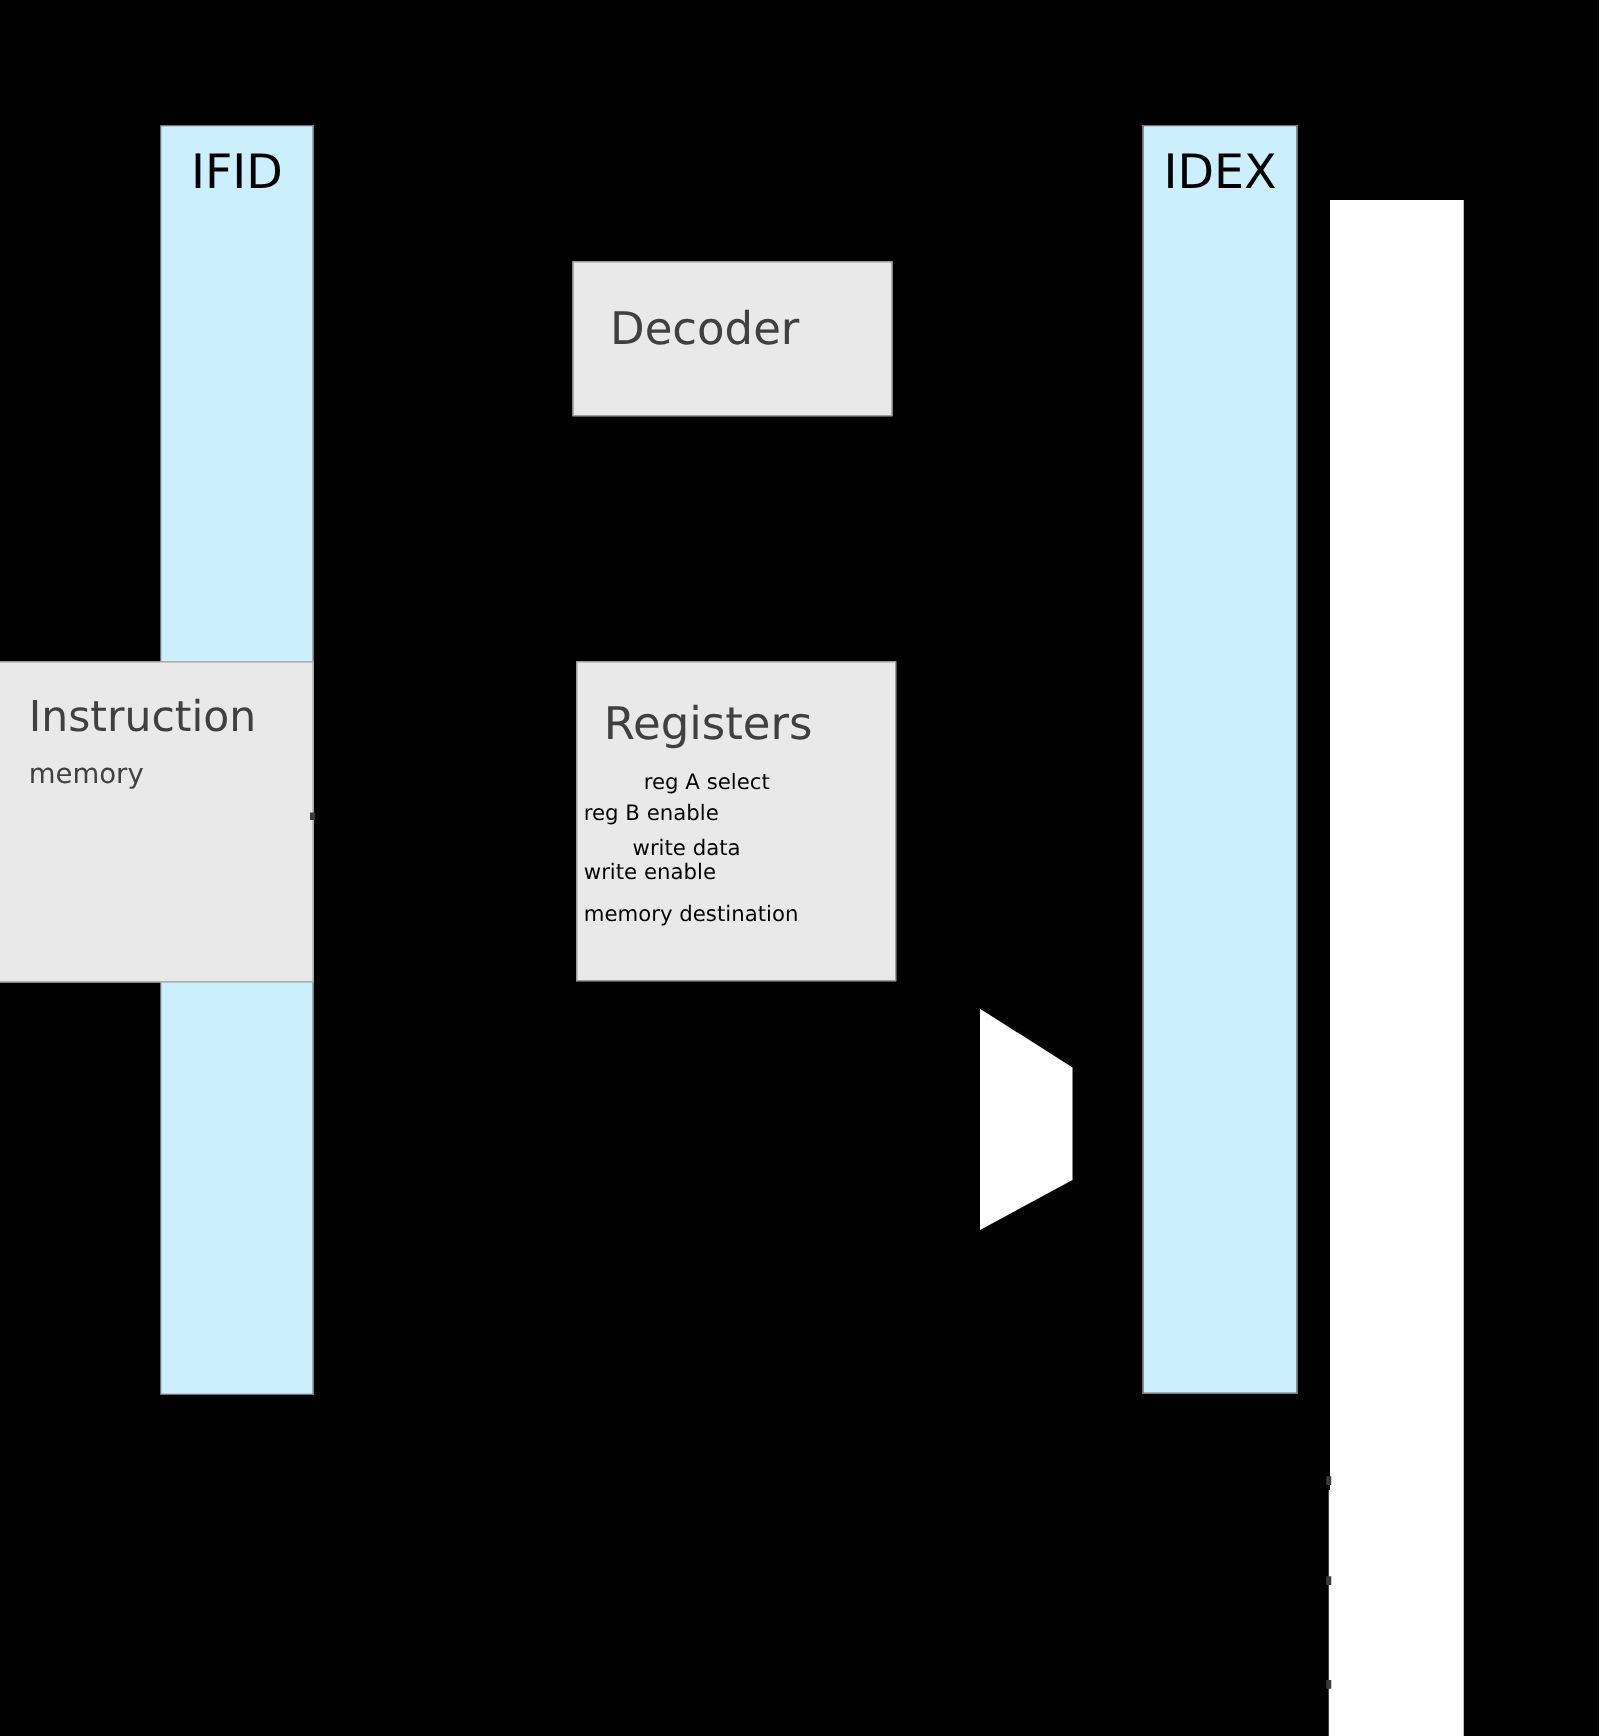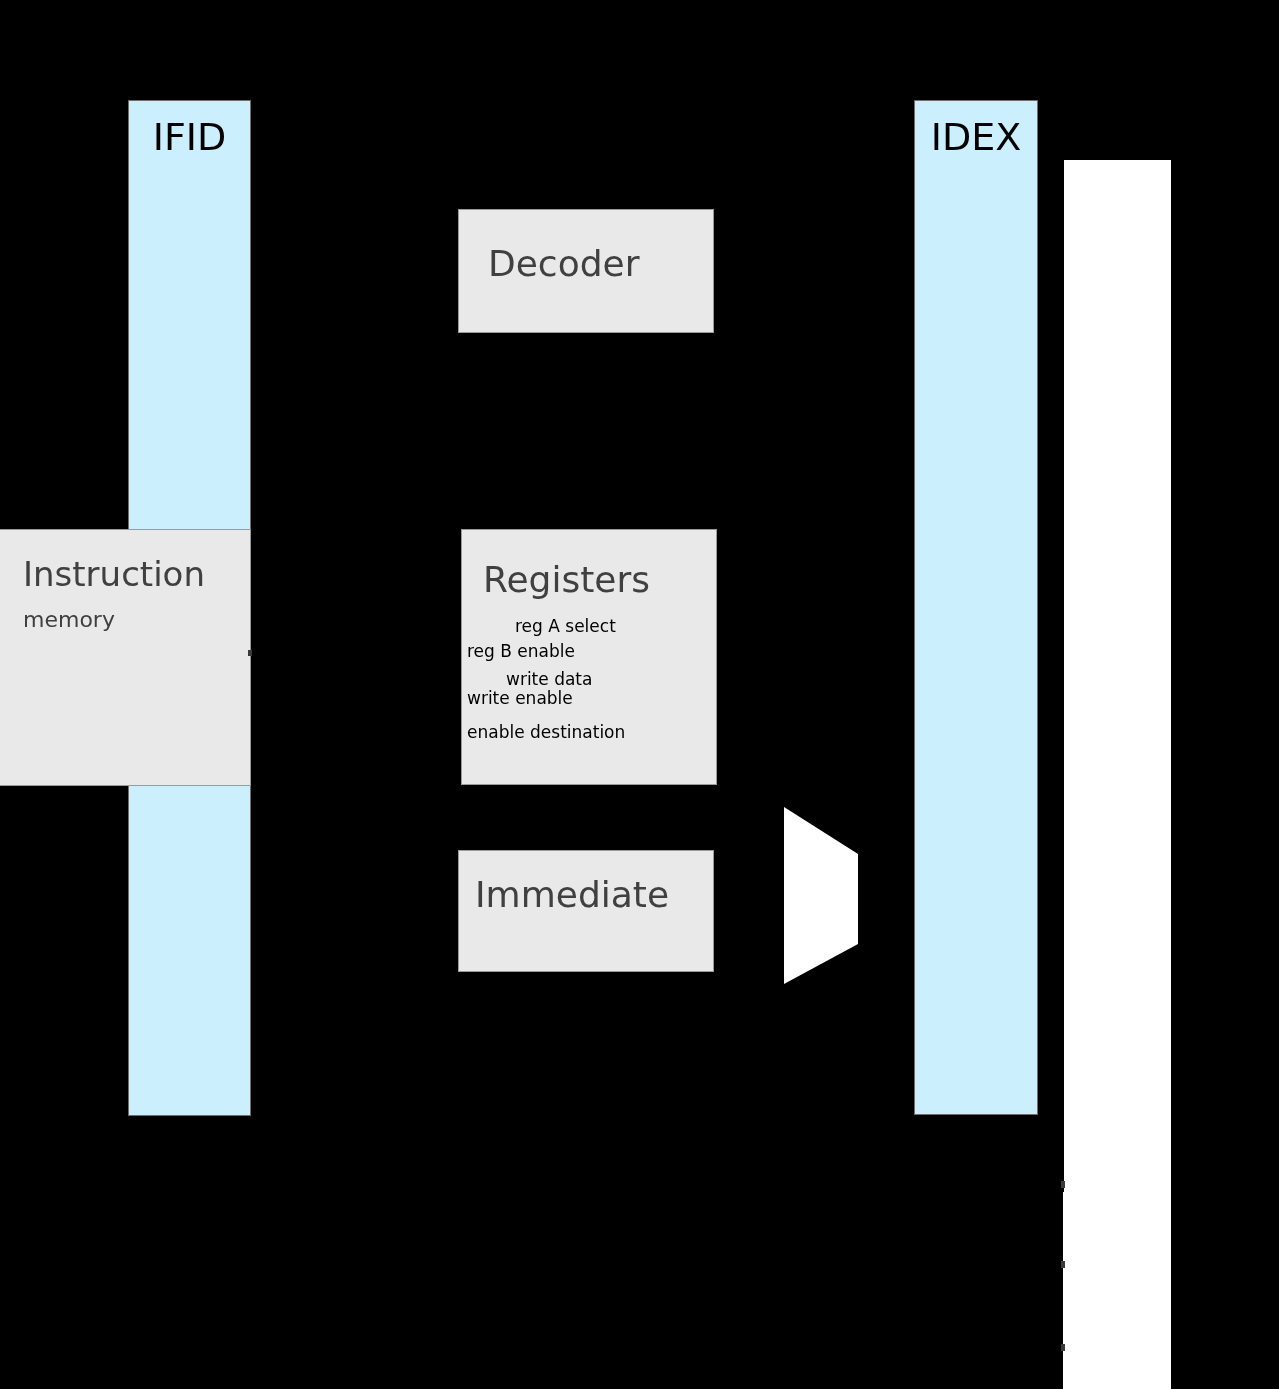--- a/index.html
+++ b/index.html
@@ -94,26 +94,23 @@
   <div class="unit-box" style="left:458px; top:209px; width:256px; height:124px;">
     <div class="unit-title" style="left:29px; top:32px; font-size:36px; line-height:44px;">Decoder</div>
   </div>
 
   <div class="unit-box" style="left:461px; top:529px; width:256px; height:256px;">
     <div class="unit-title" style="left:21px; top:10px; font-size:36px; line-height:44px;margin-top:18px;">Registers</div>
     <div class="unit-port" style="left:5px; top:86px;margin-left:48px;">reg A select</div>
     <div class="unit-port" style="left:5px; top:111px;">reg B enable</div>
     <div class="unit-port" style="left:5px; top:139px;margin-left:39px;">write data</div>
     <div class="unit-port" style="left:5px; top:158px;">write enable</div>
-    <div class="unit-port" style="left:5px; top:192px;">enable destination</div>
+    <div class="unit-port" style="left:5px; top:192px;">memory destination</div>
   </div>
 
-  <div class="unit-box" style="left:458px; top:850px; width:256px; height:122px;">
-    <div class="unit-title" style="left:16px; top:22px; font-size:36px; line-height:44px;">Immediate</div>
-  </div>
 
   <div class="mux" style="left:784px; top:807px;">
     <svg width="76" height="178" viewBox="0 0 76 178">
       <polygon points="0,0 74,47 74,137 0,177" fill="#ffffff"></polygon>
     </svg>
   </div>
 
   <div class="tick" style="left:1061px; top:1181px; width:4px; height:7px;"></div>
   <div class="tick" style="left:1061px; top:1261px; width:4px; height:7px;"></div>
   <div class="tick" style="left:1061px; top:1344px; width:4px; height:7px;"></div>

